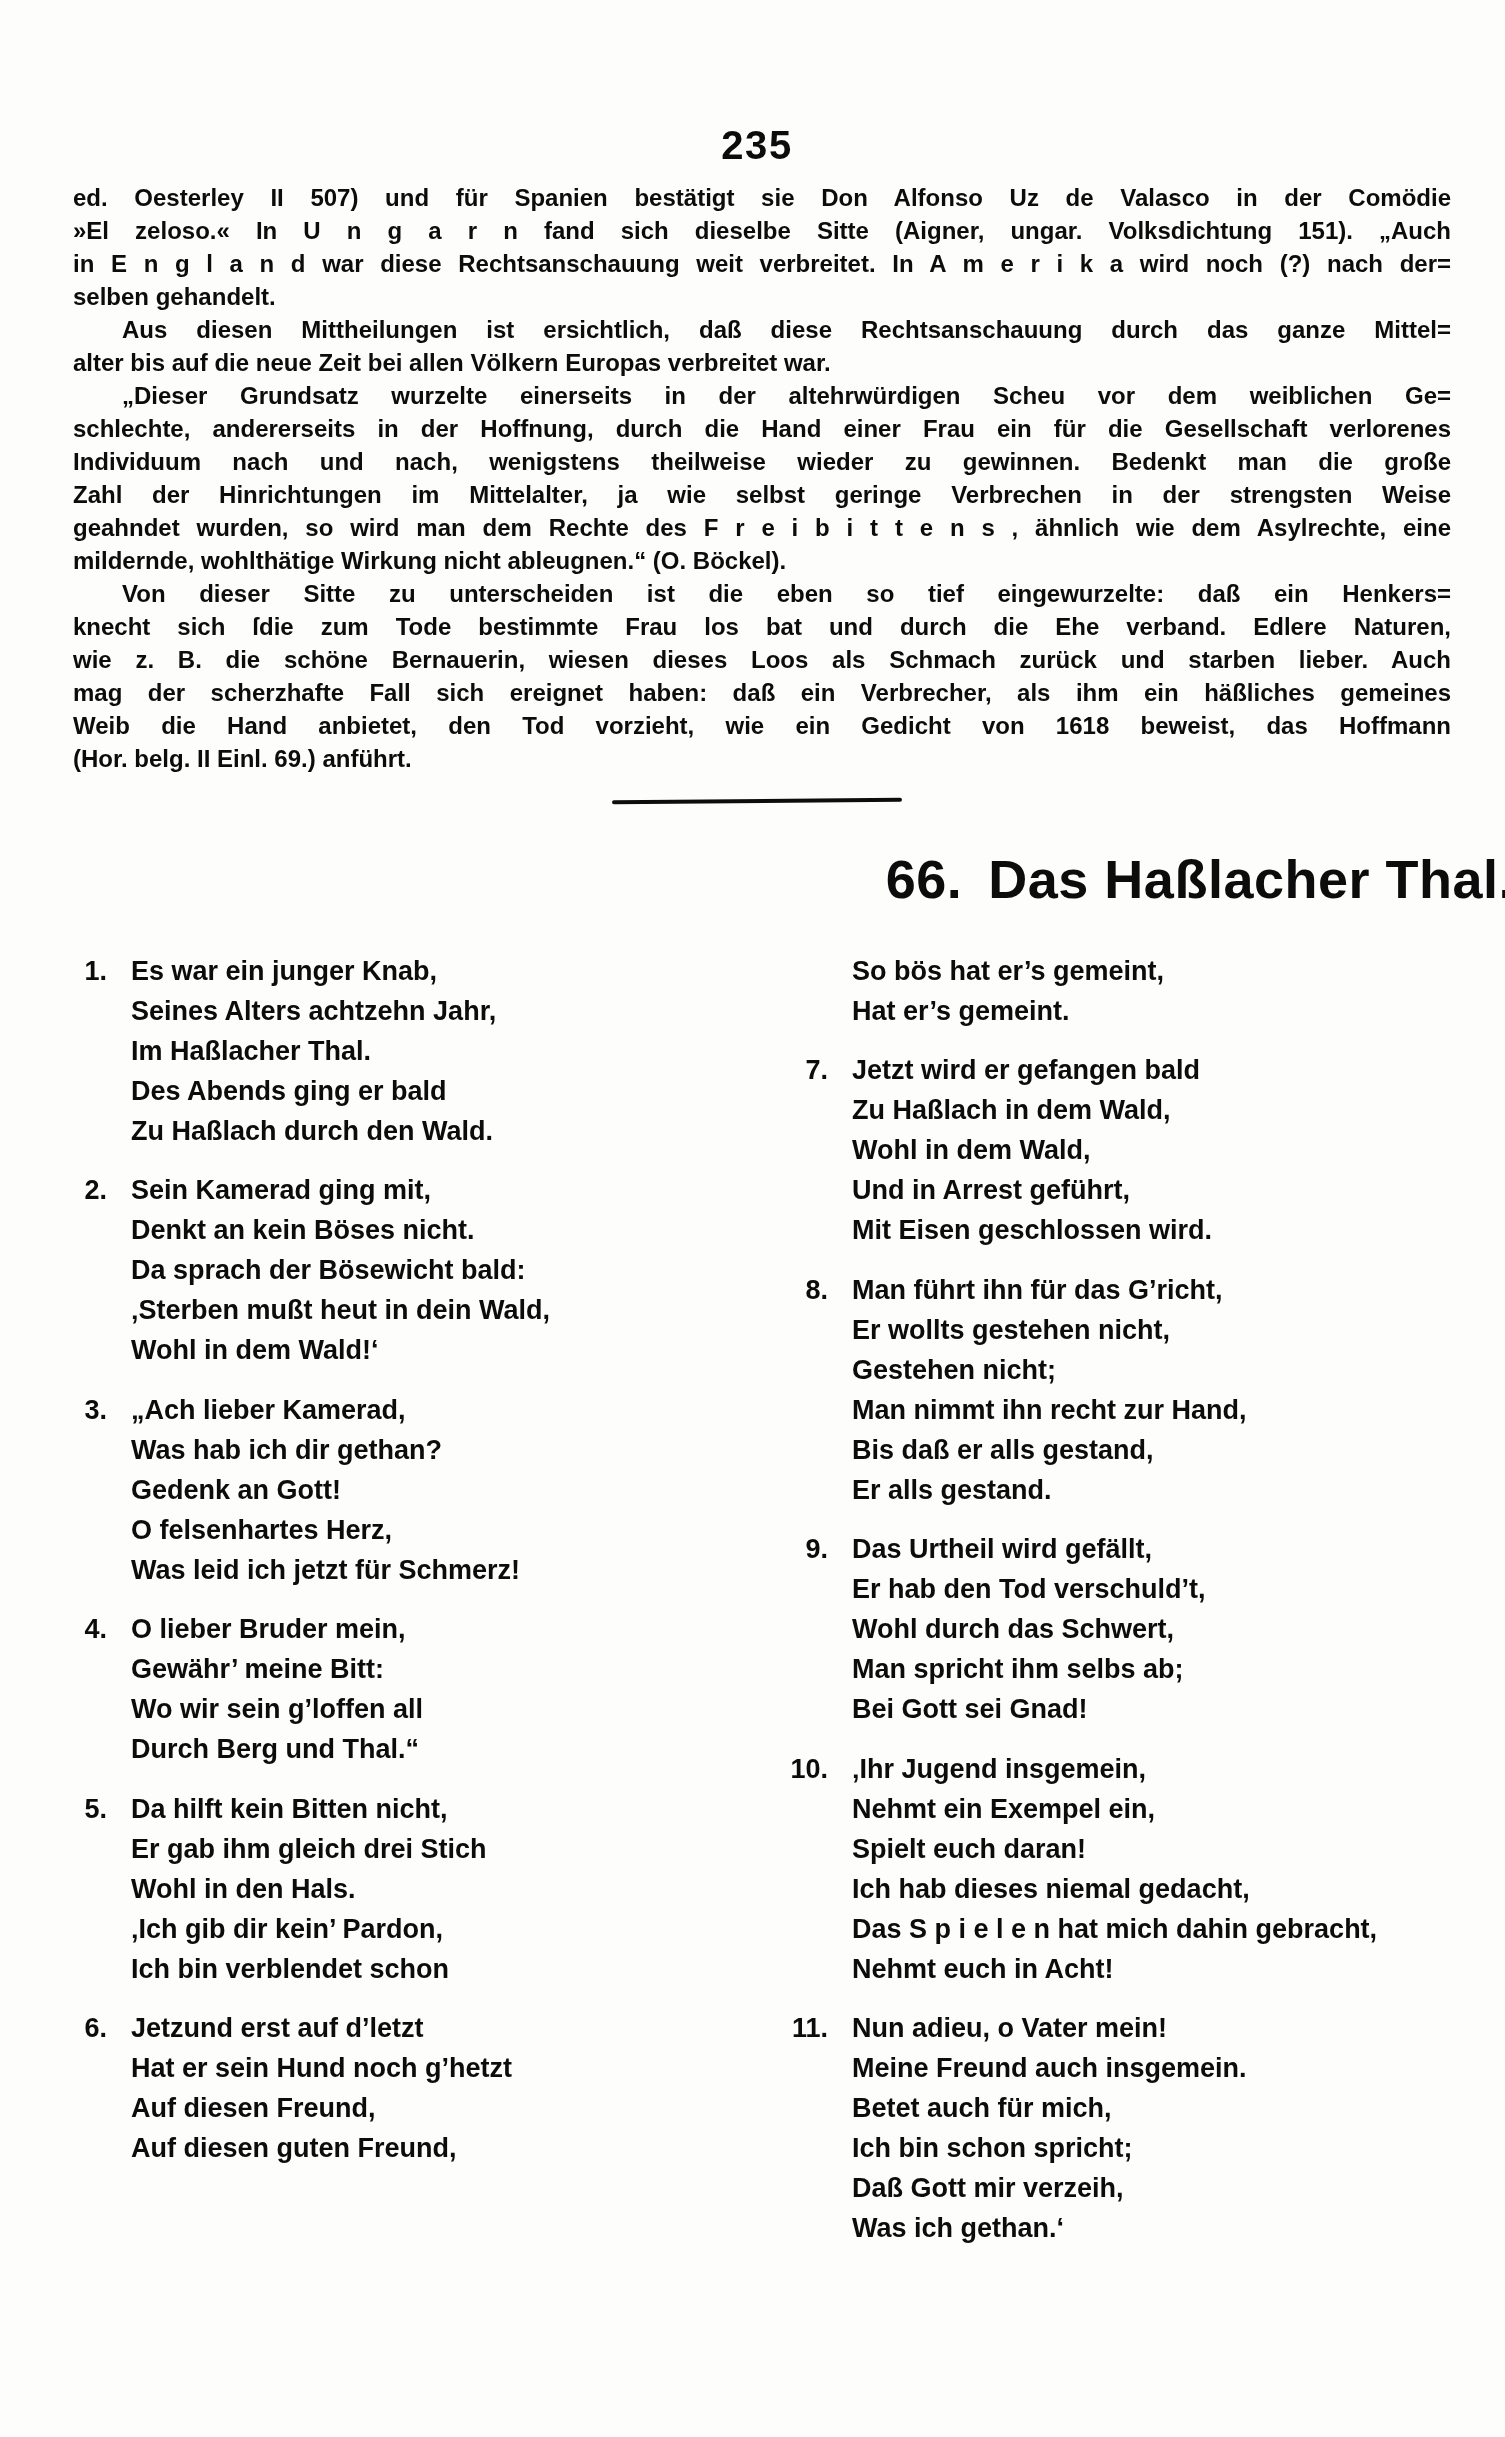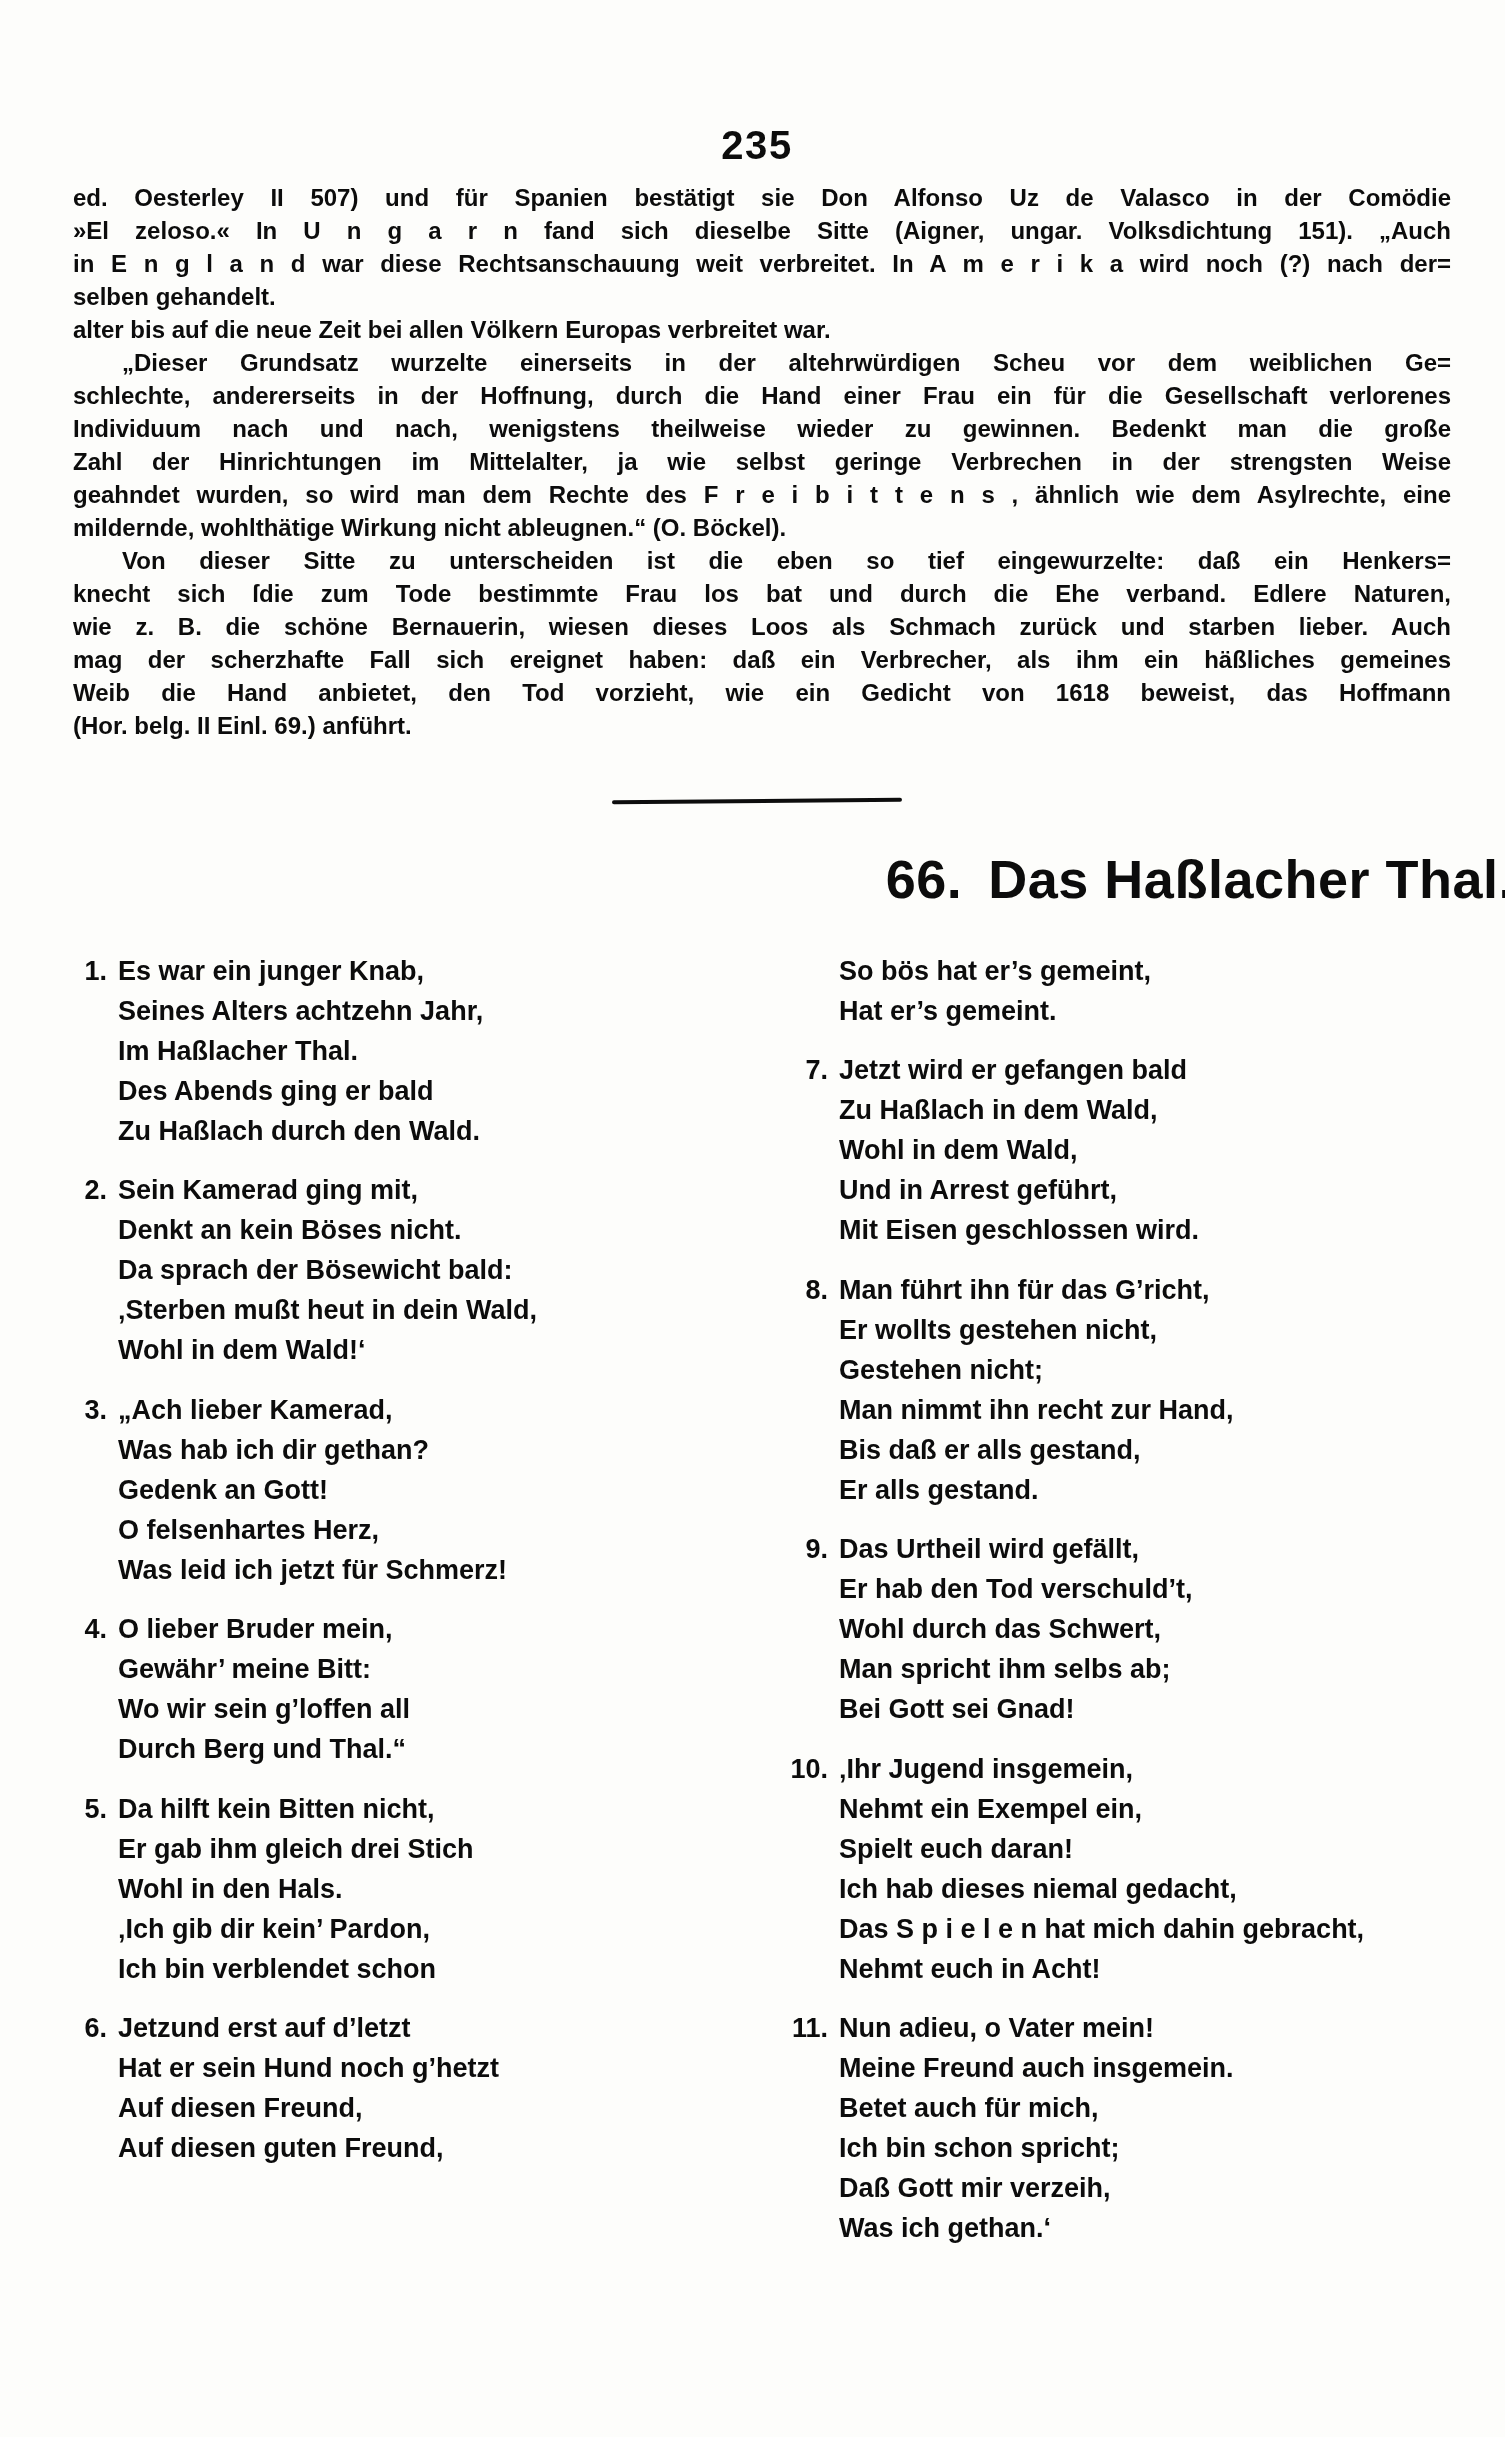--- a/index.html
+++ b/index.html
@@ -57,35 +57,36 @@
     top: 951px; left: 0;
     width: 100%;
     font-size: 27px;
     line-height: 40px;
   }
   .col { position: absolute; top: 0; }
   .col-left  { left: 48px;   width: 683px; }
   .col-right { left: 769px; width: 721px; }
   .verse { display: flex; margin-bottom: 19.4px; }
   .vnum { flex: none; width: 59px; text-align: right; }
-  .vlines { margin-left: 11px; flex: 1; }
+  .vlines { margin-left: 24px; flex: 1; }
   .vl { white-space: nowrap; }
 </style>
 </head>
 <body>
 
 <div class="page">
 
   <div class="page-number">235</div>
 
   <section class="prose">
     <div class="pl j">ed. Oesterley II 507) und für Spanien bestätigt sie Don Alfonso Uz de Valasco in der Comödie</div>
     <div class="pl j">»El zeloso.«  In U n g a r n fand sich dieselbe Sitte (Aigner, ungar. Volksdichtung 151).  „Auch</div>
     <div class="pl j">in E n g l a n d war diese Rechtsanschauung weit verbreitet.  In A m e r i k a wird noch (?) nach der=</div>
     <div class="pl">selben gehandelt.</div>
+    <div class="pl j ind">Aus diesen Mittheilungen ist ersichtlich, daß diese Rechtsanschauung durch das ganze Mittel=</div>
     <div class="pl">alter bis auf die neue Zeit bei allen Völkern Europas verbreitet war.</div>
     <div class="pl j ind">„Dieser Grundsatz wurzelte einerseits in der altehrwürdigen Scheu vor dem weiblichen Ge=</div>
     <div class="pl j">schlechte, andererseits in der Hoffnung, durch die Hand einer Frau ein für die Gesellschaft verlorenes</div>
     <div class="pl j">Individuum nach und nach, wenigstens theilweise wieder zu gewinnen.  Bedenkt man die große</div>
     <div class="pl j">Zahl der Hinrichtungen im Mittelalter, ja wie selbst geringe Verbrechen in der strengsten Weise</div>
     <div class="pl j">geahndet wurden, so wird man dem Rechte des F r e i b i t t e n s , ähnlich wie dem Asylrechte, eine</div>
     <div class="pl">mildernde, wohlthätige Wirkung nicht ableugnen.“ (O. Böckel).</div>
     <div class="pl j ind">Von dieser Sitte zu unterscheiden ist die eben so tief eingewurzelte:  daß ein Henkers=</div>
     <div class="pl j">knecht sich ſdie zum Tode bestimmte Frau los bat und durch die Ehe verband.  Edlere Naturen,</div>
     <div class="pl j">wie z. B. die schöne Bernauerin, wiesen dieses Loos als Schmach zurück und starben lieber.  Auch</div>

